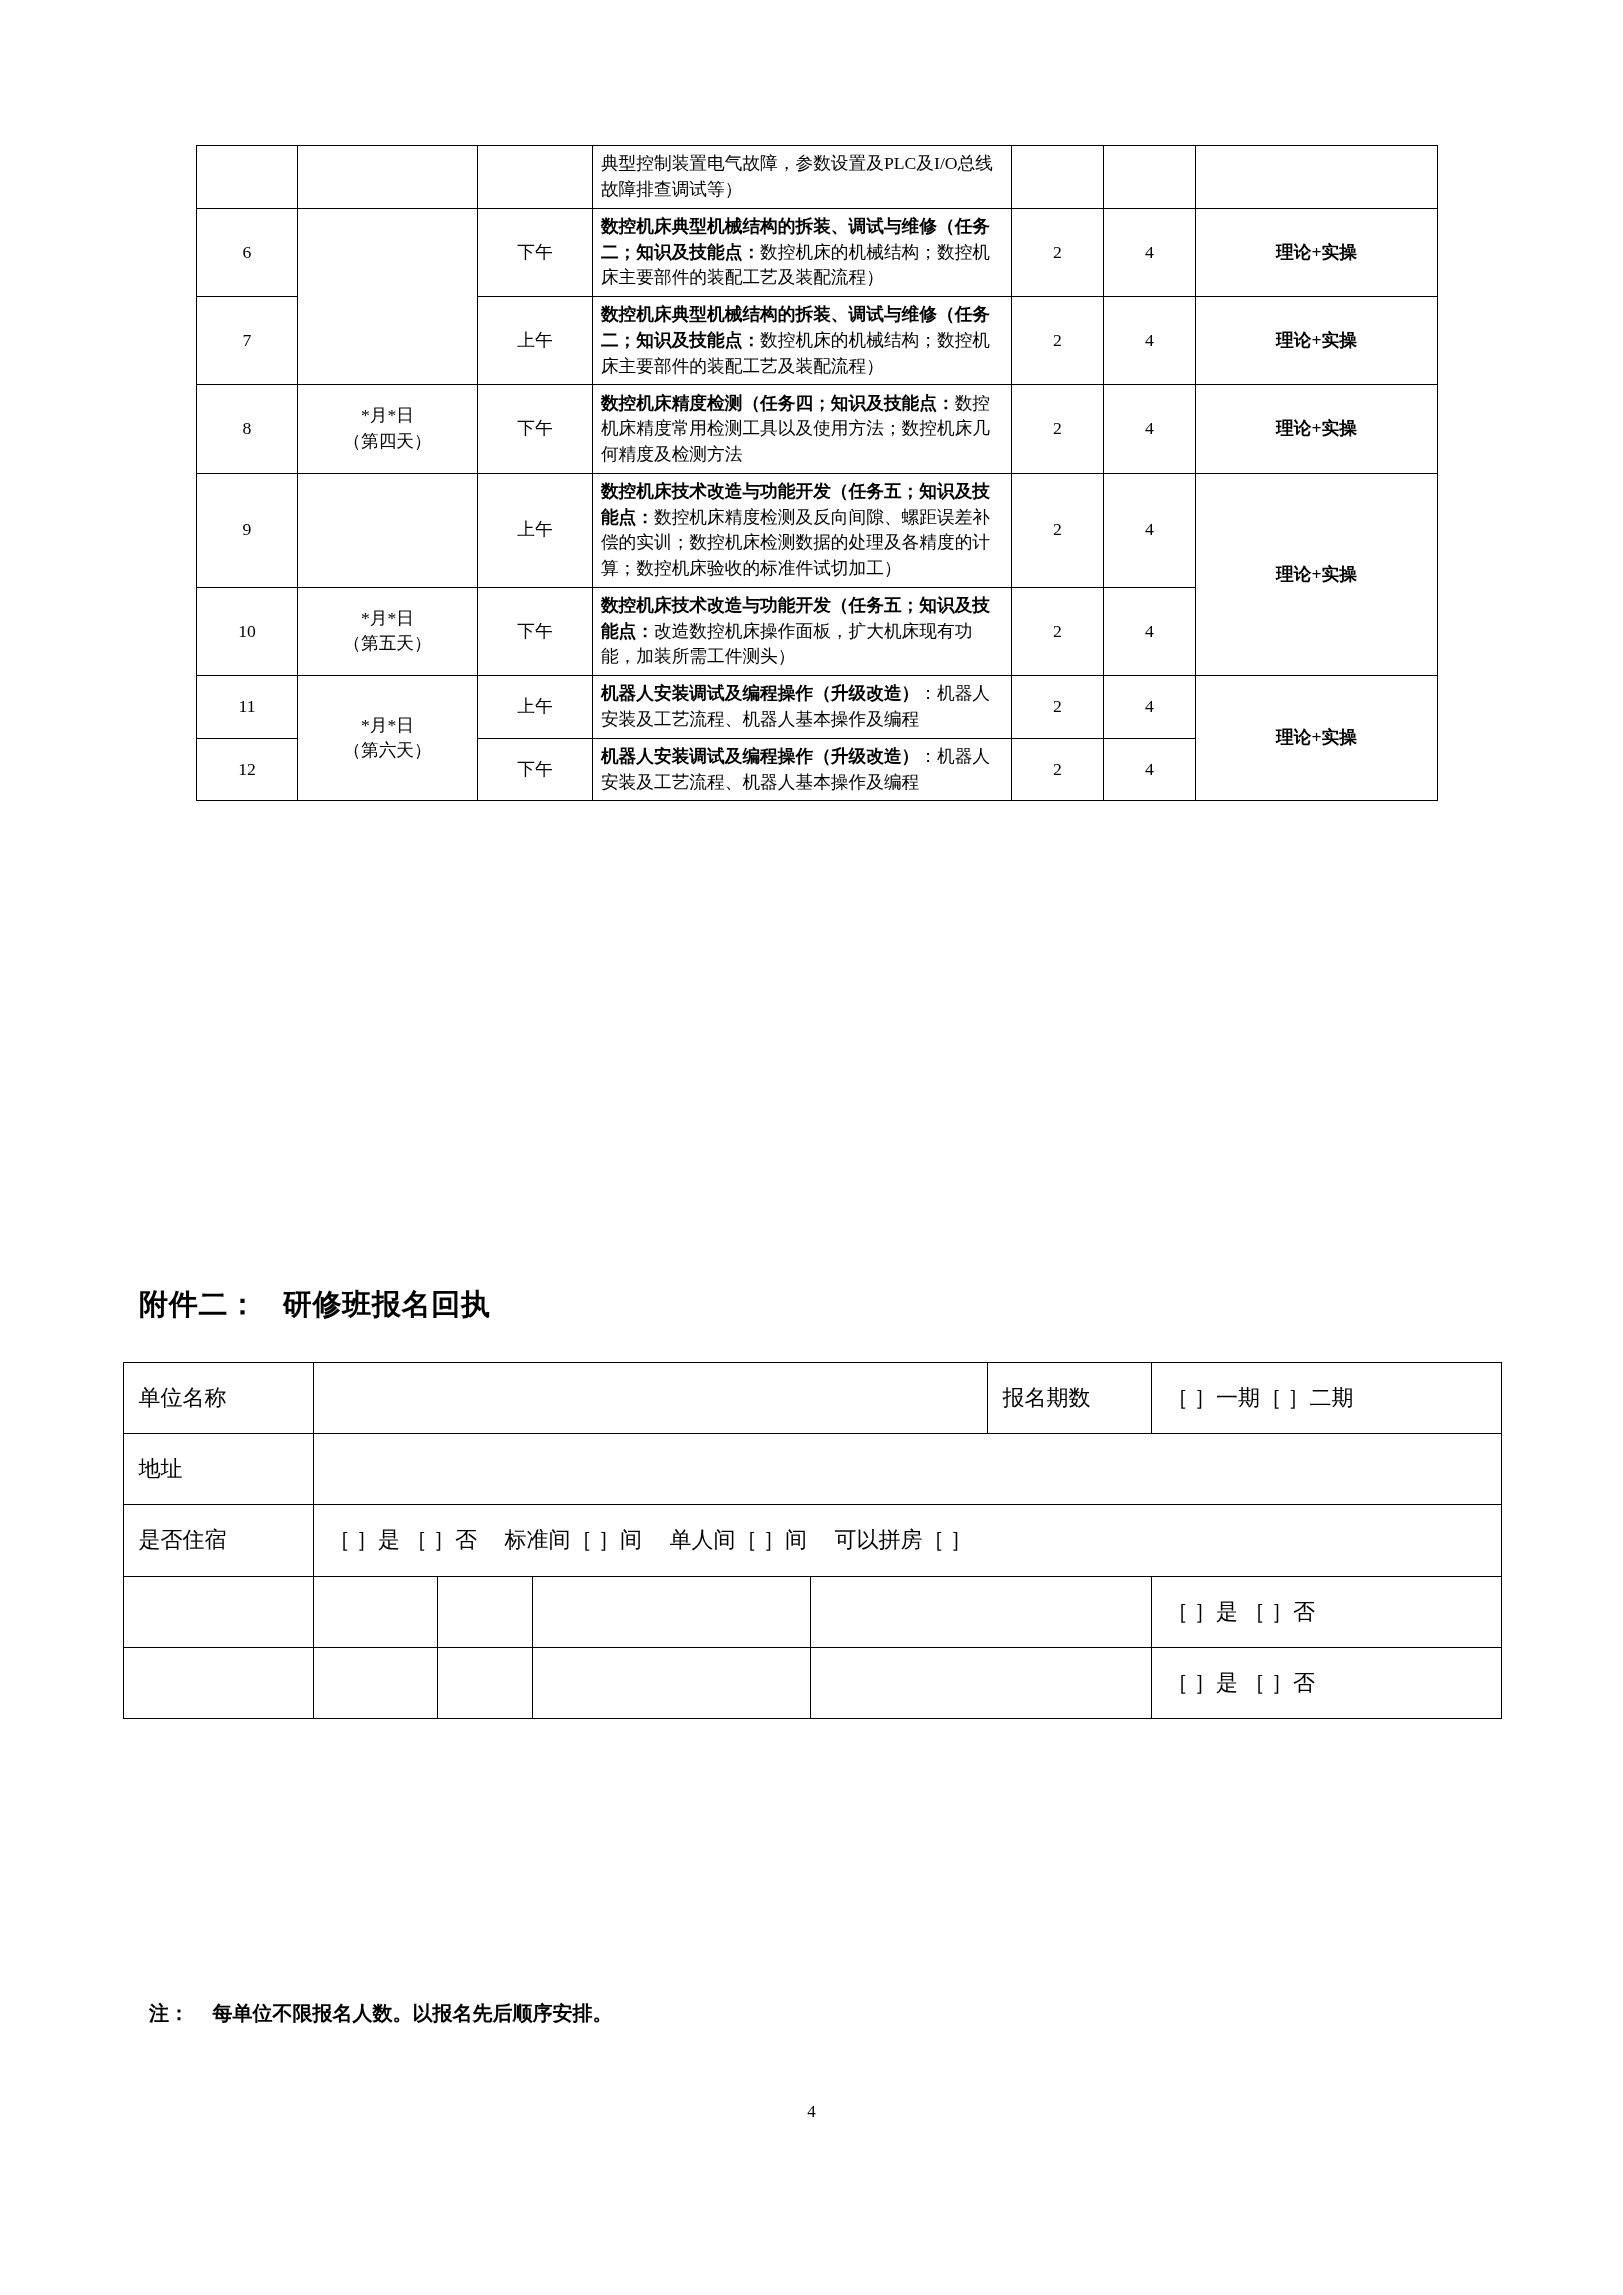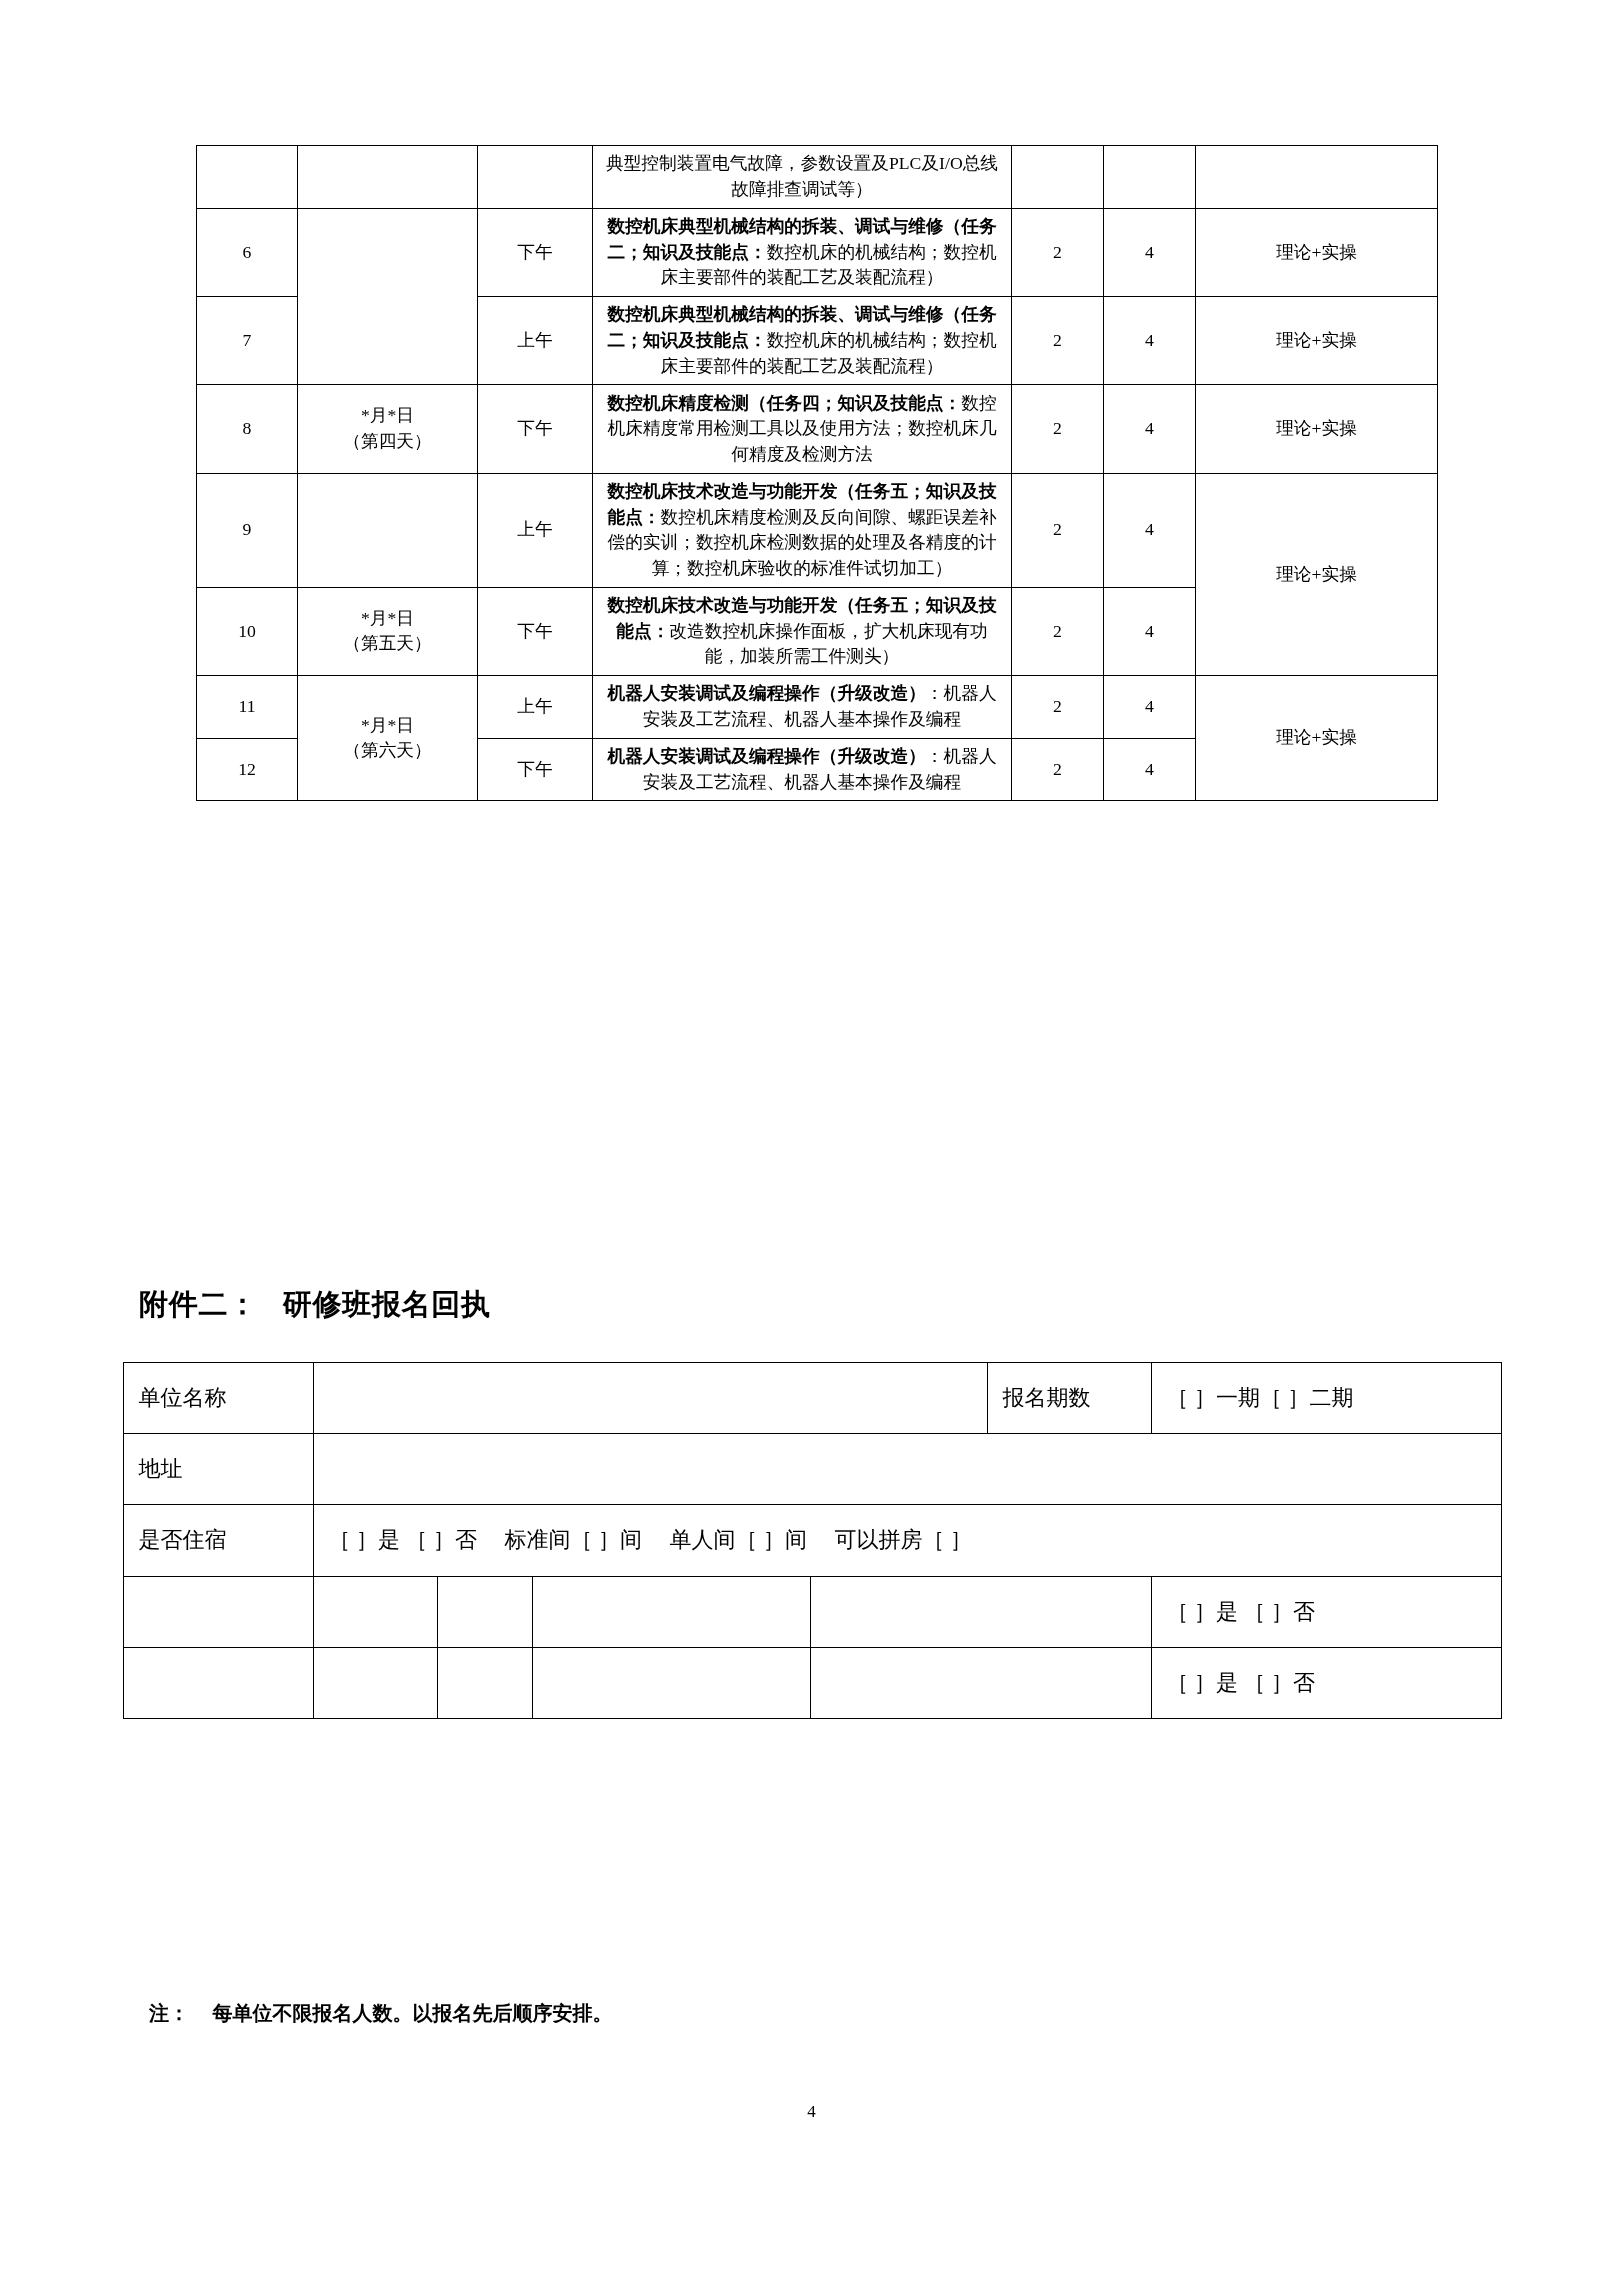--- a/index.html
+++ b/index.html
@@ -33,29 +33,28 @@
     border-collapse: collapse;
     width: 1240px;
     table-layout: fixed;
   }
   table.sched td {
     border: 1.3px solid #000;
     vertical-align: middle;
     padding: 5.2px 7.9px;
     font-size: 17.7px;
     line-height: 1.45;
-    text-align: center;
   }
   .c-no    { width: 101px; text-align: center; }
   .c-day   { width: 180px; text-align: center; }
   .c-half  { width: 115px; text-align: center; }
   .c-desc  { width: 419px; text-align: left; }
   .c-h1    { width: 92px; text-align: center; }
   .c-h2    { width: 92px; text-align: center; }
-  .c-mode  { width: 242px; text-align: center; }
+  .c-mode  { width: 242px; text-align: center; font-weight: bold; }
   .desc .b { font-weight: bold; }
 
   
   .attach-head {
     position: absolute;
     left: 139px;
     top: 1285px;
     font-size: 29px;
     font-weight: bold;
     letter-spacing: 0.7px;

